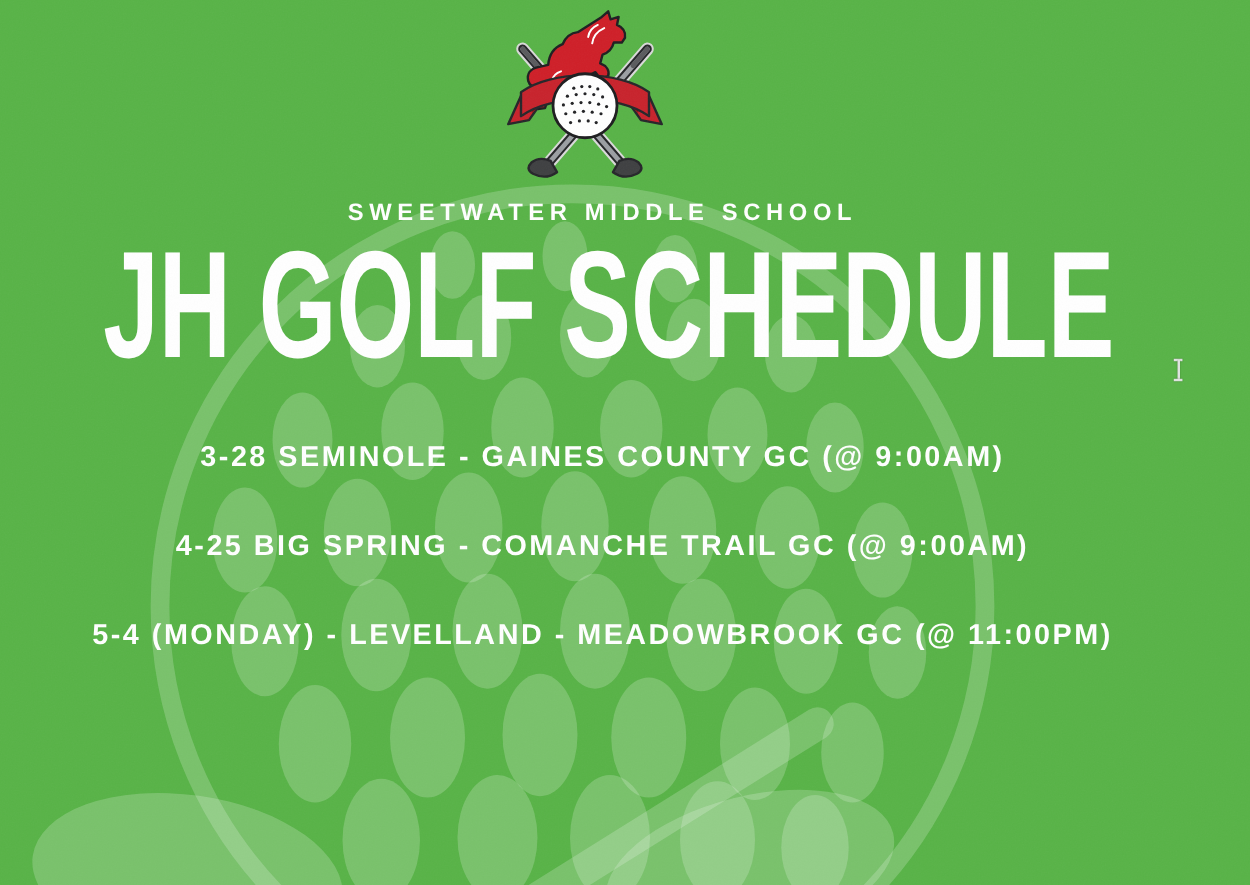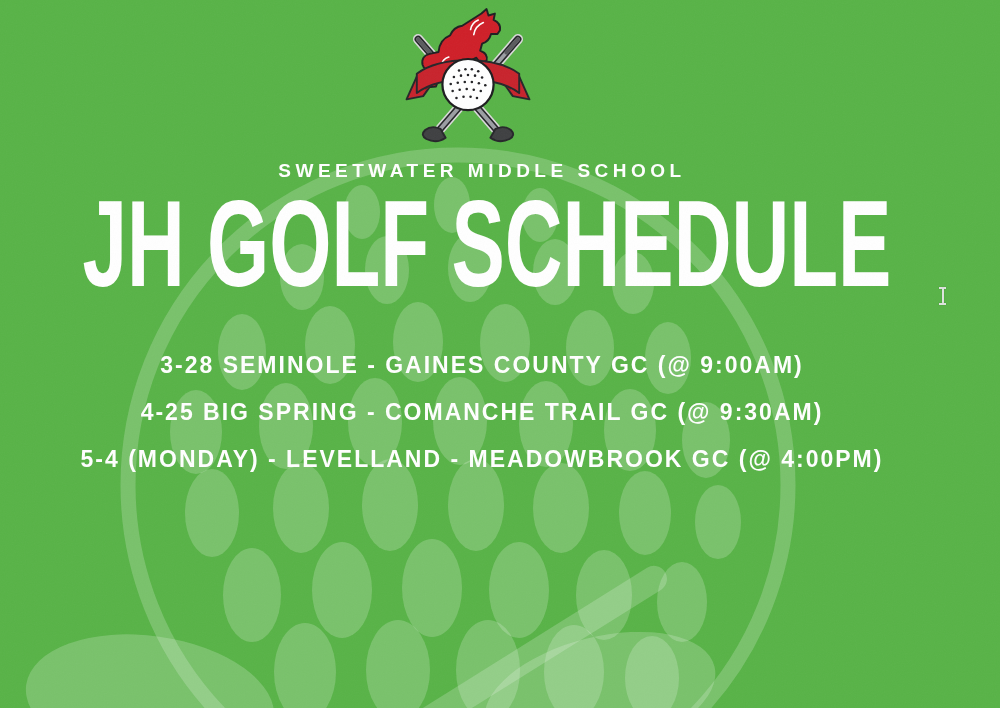--- a/index.html
+++ b/index.html
@@ -16,21 +16,21 @@
     position:absolute;top:160px;left:0;width:940px;text-align:center;
     color:#fff;font-weight:bold;font-size:19px;letter-spacing:4.5px;
   }
   .title{
     position:absolute;top:184px;left:0;width:950px;text-align:center;
     color:#fff;font-weight:bold;font-size:80px;line-height:80px;white-space:nowrap;
     transform:scaleY(1.52);transform-origin:50% 0;
   }
   .schedule{
     position:absolute;top:352px;left:0;width:940px;
-    display:flex;flex-direction:column;gap:20px;align-items:center;
+    display:flex;flex-direction:column;gap:44px;align-items:center;
   }
   .schedule-line{
     color:#fff;font-weight:bold;font-size:23px;line-height:27px;
     letter-spacing:2px;white-space:nowrap;text-align:center;
   }
   .ibeam{position:absolute;left:926px;top:287px;width:9px;height:18px;}
   .ibeam .stem{position:absolute;left:4px;top:1px;width:2px;height:16px;background:#dfe4df;box-shadow:0 0 1px rgba(0,0,0,.4);}
   .ibeam .cap{position:absolute;left:1px;width:7px;height:2px;background:#dfe4df;box-shadow:0 0 1px rgba(0,0,0,.4);}
   .cap.t{top:0;} .cap.b{bottom:0;}
 </style>
@@ -151,22 +151,22 @@
           </g>
         </g>
       </g>
     </svg>
 
     <div class="subtitle">SWEETWATER MIDDLE SCHOOL</div>
     <div class="title">JH GOLF SCHEDULE</div>
 
     <div class="schedule">
       <div class="schedule-line">3-28 SEMINOLE - GAINES COUNTY GC (@ 9:00AM)</div>
-      <div class="schedule-line">4-25 BIG SPRING - COMANCHE TRAIL GC (@ 9:30AM)</div>
-      <div class="schedule-line">5-4 (MONDAY) - LEVELLAND - MEADOWBROOK GC (@ 4:00PM)</div>
+      <div class="schedule-line">4-25 BIG SPRING - COMANCHE TRAIL GC (@ 9:00AM)</div>
+      <div class="schedule-line">5-4 (MONDAY) - LEVELLAND - MEADOWBROOK GC (@ 11:00PM)</div>
     </div>
 
     <div class="ibeam">
       <div class="cap t"></div>
         <div class="stem"></div>
         <div class="cap b"></div>
     </div>
   </div>
 
   <svg class="noise" width="1000" height="708">

